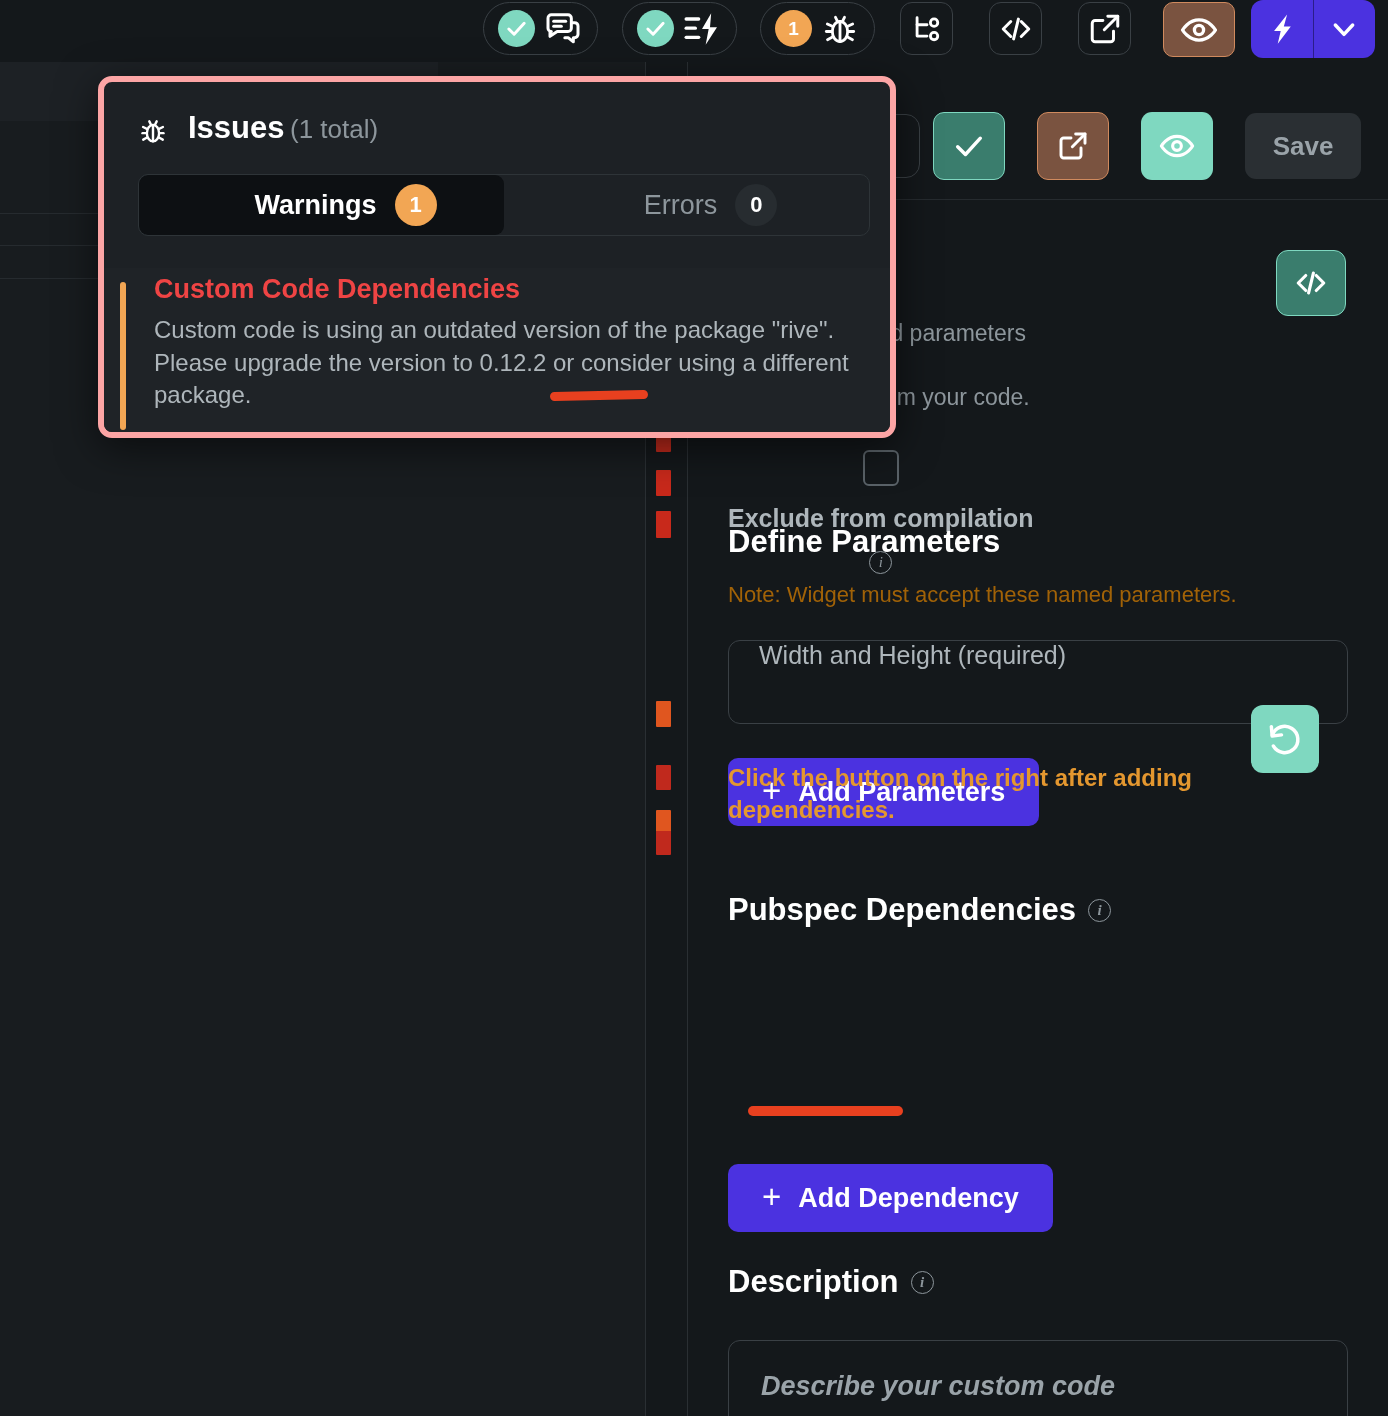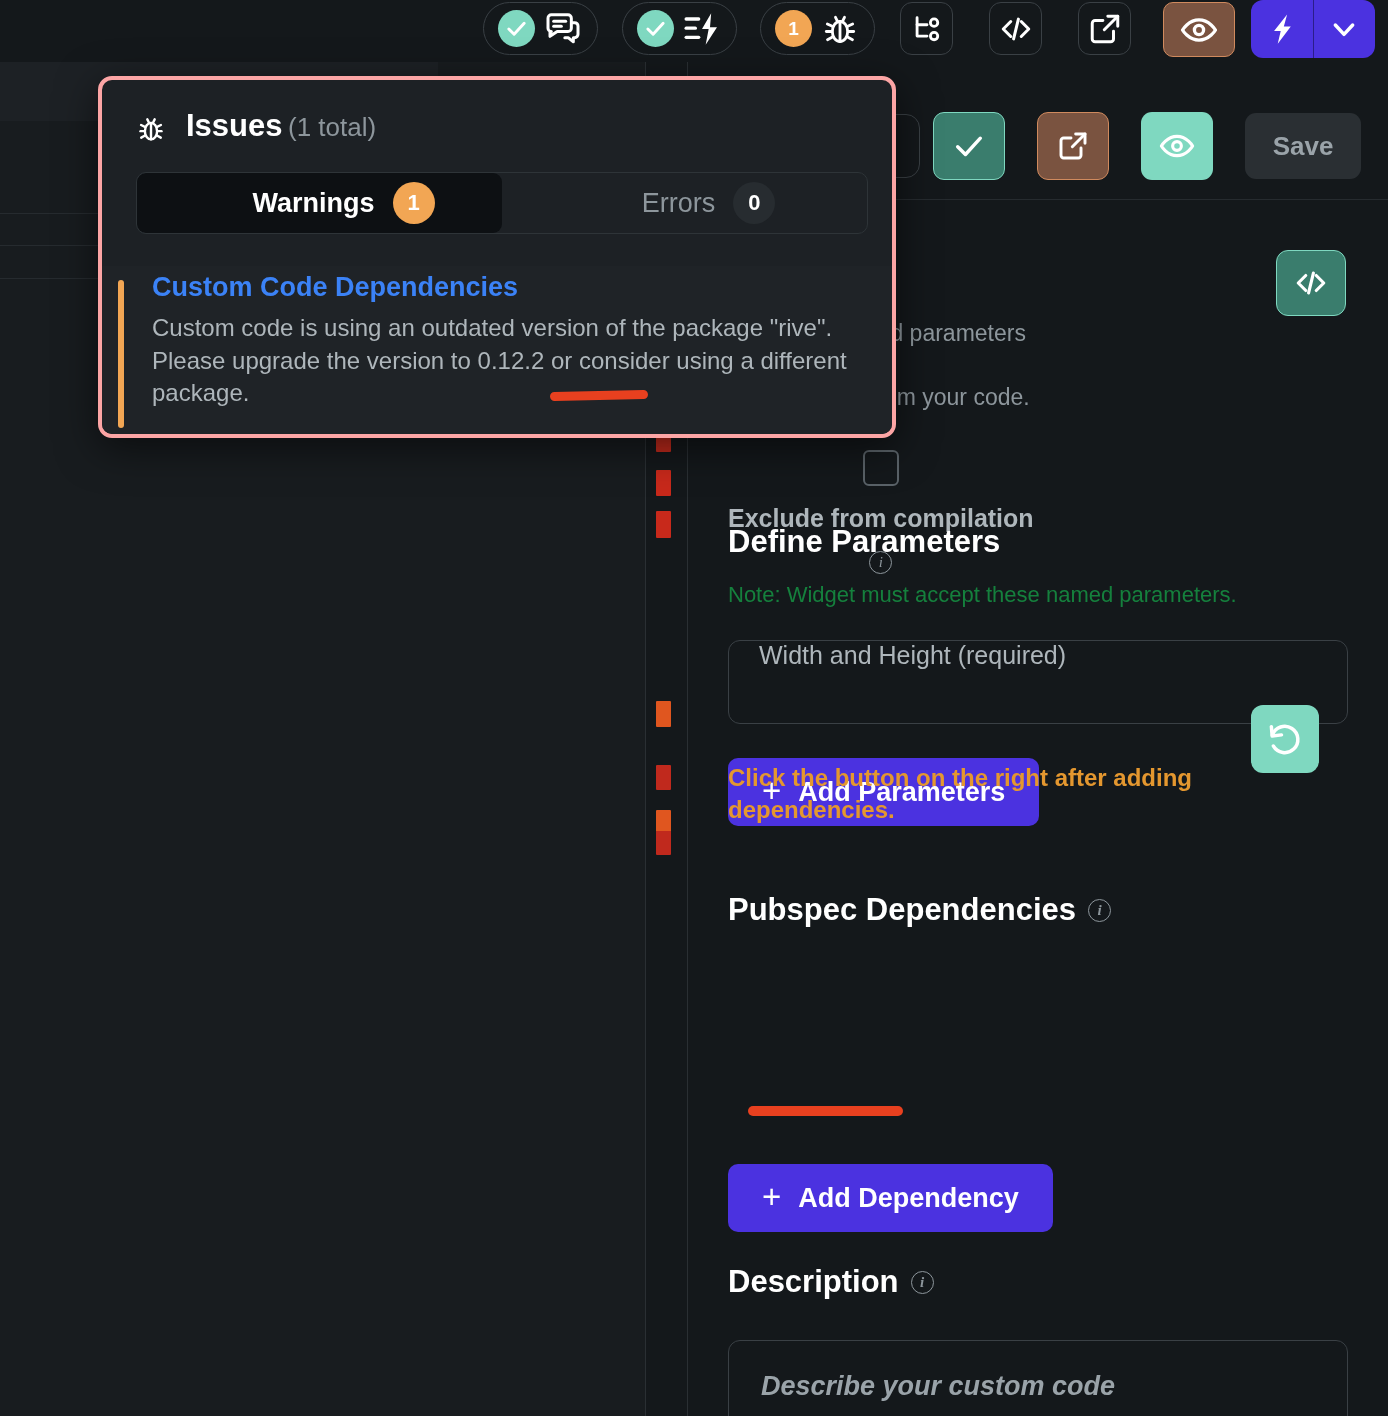--- a/index.html
+++ b/index.html
@@ -126,21 +126,21 @@
     vertical-align:middle; flex:0 0 auto;
   }
 
   .sec-head{
     position:absolute; left:40px;
     font-size:31px;font-weight:bold;color:#ffffff;
     display:flex;align-items:center;gap:12px;white-space:nowrap;
   }
   .sec-note{
     position:absolute; left:40px;
-    font-size:22px;color:#15803d;white-space:nowrap;
+    font-size:22px;color:#a16207;white-space:nowrap;
   }
   .txt-field{
     position:absolute; left:40px; width:620px; height:84px;
     border:1px solid #3a4045; border-radius:12px; background:#14181b;
     display:flex;padding:0 30px;
   }
   .txt-field .ph{ font-size:25px;color:#aeb6bb; }
   .btn-primary{
     position:absolute; left:40px; height:68px; border-radius:10px;
     background:#4b32e0; display:flex;align-items:center;justify-content:center;gap:17px;
@@ -172,21 +172,21 @@
     position:absolute; left:40px; top:1278px; width:620px;height:92px;
     border:1px solid #3a4045;border-radius:12px;background:#14181b;
     display:flex;align-items:center;padding:0 32px;
   }
   #desc-field .ph{ font-size:27px;color:#9aa3a9;font-style:italic;font-weight:bold; }
 
   
   #issues-popup{
     position:absolute; left:98px; top:76px; width:798px; height:362px;
     background:#1d2125;
-    border:4px solid #fca5a5;
+    border:6px solid #fca5a5;
     border-radius:14px;
     z-index:40;
     box-shadow:0 10px 40px rgba(0,0,0,0.55);
     overflow:hidden;
   }
   #popup-header{ position:absolute;left:0;top:0;width:798px;height:96px; }
   #bug-icon-pop{ position:absolute;left:32px;top:32px; }
   #issues-title{ position:absolute;left:84px;top:28px;font-size:31px;font-weight:bold;color:#ffffff; }
   #issues-count{ position:absolute;left:186px;top:32px;font-size:26px;color:#8d969c; }
   #tabs{
@@ -208,21 +208,21 @@
   .badge-dark{
     width:42px;height:42px;border-radius:50%;background:#272c30;
     display:flex;align-items:center;justify-content:center;
     color:#ffffff;font-size:22px;font-weight:bold;
   }
   #issue-item{
     position:absolute;left:0;top:186px;width:798px;height:176px;
     background:#1f2327;
   }
   #issue-bar{ position:absolute;left:16px;top:14px;width:6px;height:148px;background:#f2a654;border-radius:3px; }
-  #issue-title{ position:absolute;left:50px;top:6px;font-size:27px;font-weight:bold;color:#3b82f6;text-align:right; }
+  #issue-title{ position:absolute;left:50px;top:6px;font-size:27px;font-weight:bold;color:#ef4444;text-align:right; }
   #issue-body{ position:absolute;left:50px;top:46px;width:700px;font-size:24px;color:#aeb6bb;line-height:1.36; }
   #warn-underline{
     position:absolute;left:550px;top:391px;width:98px;height:9px;
     background:#e8401f;border-radius:6px;z-index:45;
     transform:rotate(-1.2deg);
   }
 </style>
 </head>
 <body>
 

